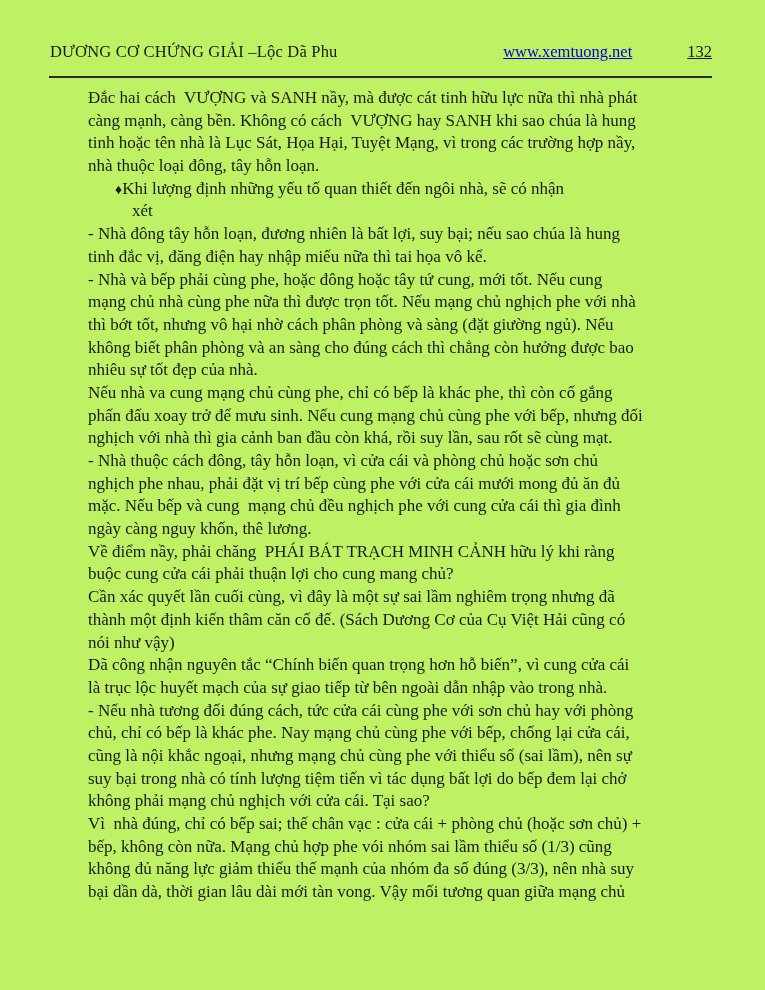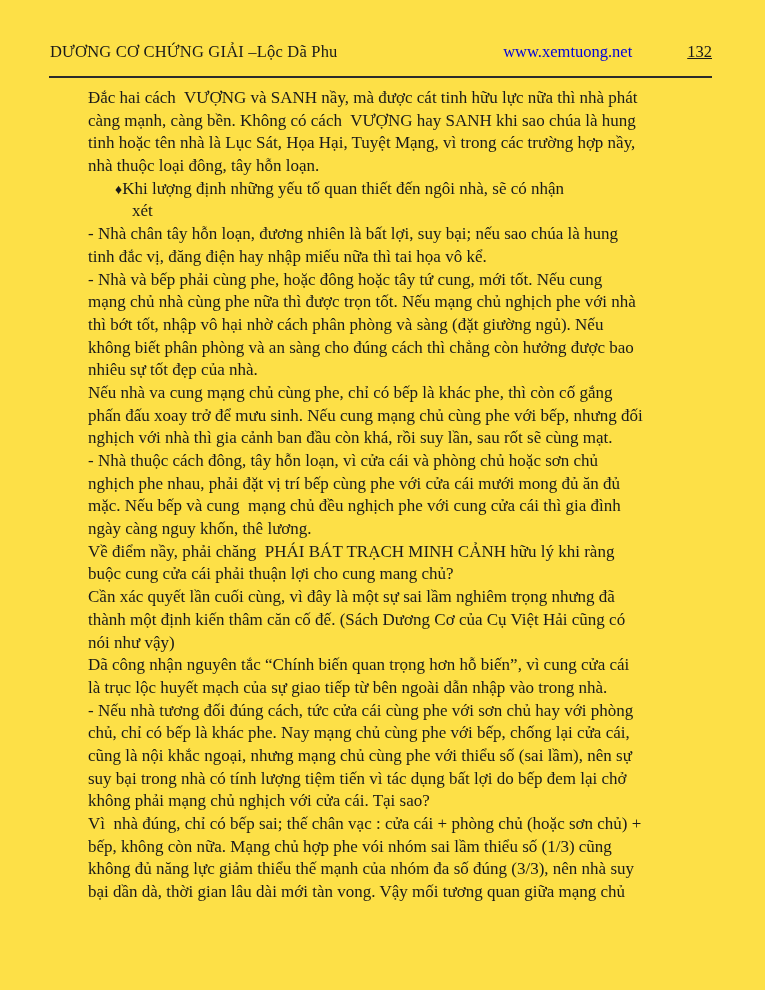--- a/index.html
+++ b/index.html
@@ -5,38 +5,39 @@
   html, body {
     margin: 0;
     padding: 0;
     background: #e8e8e8;
   }
   .page {
     position: relative;
     width: 765px;
     height: 990px;
     margin: 0 auto;
-    background: #fde047;
+    background: #bef264;
     font-family: "Liberation Serif", "DejaVu Serif", serif;
     color: #1a1a1a;
     overflow: hidden;
   }
   .header {
     position: absolute;
     top: 42px;
     left: 50px;
     width: 662px;
     display: flex;
     align-items: baseline;
     font-size: 16.5px;
     white-space: pre;
   }
   .title { flex: 1 1 auto; letter-spacing: 0.2px; }
   .link {
     color: #0000dd;
+    text-decoration: underline;
     cursor: pointer;
   }
   .pagenum { margin-left: 55px; text-decoration: underline; }
   .rule {
     position: absolute;
     top: 76px;
     left: 49px;
     width: 663px;
     height: 2px;
     background: #2b2b2b;
@@ -74,25 +75,25 @@
     <span class="pagenum">132</span>
   </div>
   <div class="rule"></div>
   <div class="doc-body">
       <div class="line">Đắc hai cách  VƯỢNG và SANH nầy, mà được cát tinh hữu lực nữa thì nhà phát</div>
       <div class="line">càng mạnh, càng bền. Không có cách  VƯỢNG hay SANH khi sao chúa là hung</div>
       <div class="line">tinh hoặc tên nhà là Lục Sát, Họa Hại, Tuyệt Mạng, vì trong các trường hợp nầy,</div>
       <div class="line">nhà thuộc loại đông, tây hỗn loạn.</div>
       <div class="line"><span class="bullet">♦</span><span class="bullet-text">Khi lượng định những yếu tố quan thiết đến ngôi nhà, sẽ có nhận</span></div>
       <div class="line indent-xet">xét</div>
-      <div class="line">- Nhà chân tây hỗn loạn, đương nhiên là bất lợi, suy bại; nếu sao chúa là hung</div>
+      <div class="line">- Nhà đông tây hỗn loạn, đương nhiên là bất lợi, suy bại; nếu sao chúa là hung</div>
       <div class="line">tinh đắc vị, đăng điện hay nhập miếu nữa thì tai họa vô kể.</div>
       <div class="line">- Nhà và bếp phải cùng phe, hoặc đông hoặc tây tứ cung, mới tốt. Nếu cung</div>
       <div class="line">mạng chủ nhà cùng phe nữa thì được trọn tốt. Nếu mạng chủ nghịch phe với nhà</div>
-      <div class="line">thì bớt tốt, nhập vô hại nhờ cách phân phòng và sàng (đặt giường ngủ). Nếu</div>
+      <div class="line">thì bớt tốt, nhưng vô hại nhờ cách phân phòng và sàng (đặt giường ngủ). Nếu</div>
       <div class="line">không biết phân phòng và an sàng cho đúng cách thì chẳng còn hưởng được bao</div>
       <div class="line">nhiêu sự tốt đẹp của nhà.</div>
       <div class="line">Nếu nhà va cung mạng chủ cùng phe, chỉ có bếp là khác phe, thì còn cố gắng</div>
       <div class="line">phấn đấu xoay trở để mưu sinh. Nếu cung mạng chủ cùng phe với bếp, nhưng đối</div>
       <div class="line">nghịch với nhà thì gia cảnh ban đầu còn khá, rồi suy lần, sau rốt sẽ cùng mạt.</div>
       <div class="line">- Nhà thuộc cách đông, tây hỗn loạn, vì cửa cái và phòng chủ hoặc sơn chủ</div>
       <div class="line">nghịch phe nhau, phải đặt vị trí bếp cùng phe với cửa cái mưới mong đủ ăn đủ</div>
       <div class="line">mặc. Nếu bếp và cung  mạng chủ đều nghịch phe với cung cửa cái thì gia đình</div>
       <div class="line">ngày càng nguy khốn, thê lương.</div>
       <div class="line">Về điểm nầy, phải chăng  PHÁI BÁT TRẠCH MINH CẢNH hữu lý khi ràng</div>

